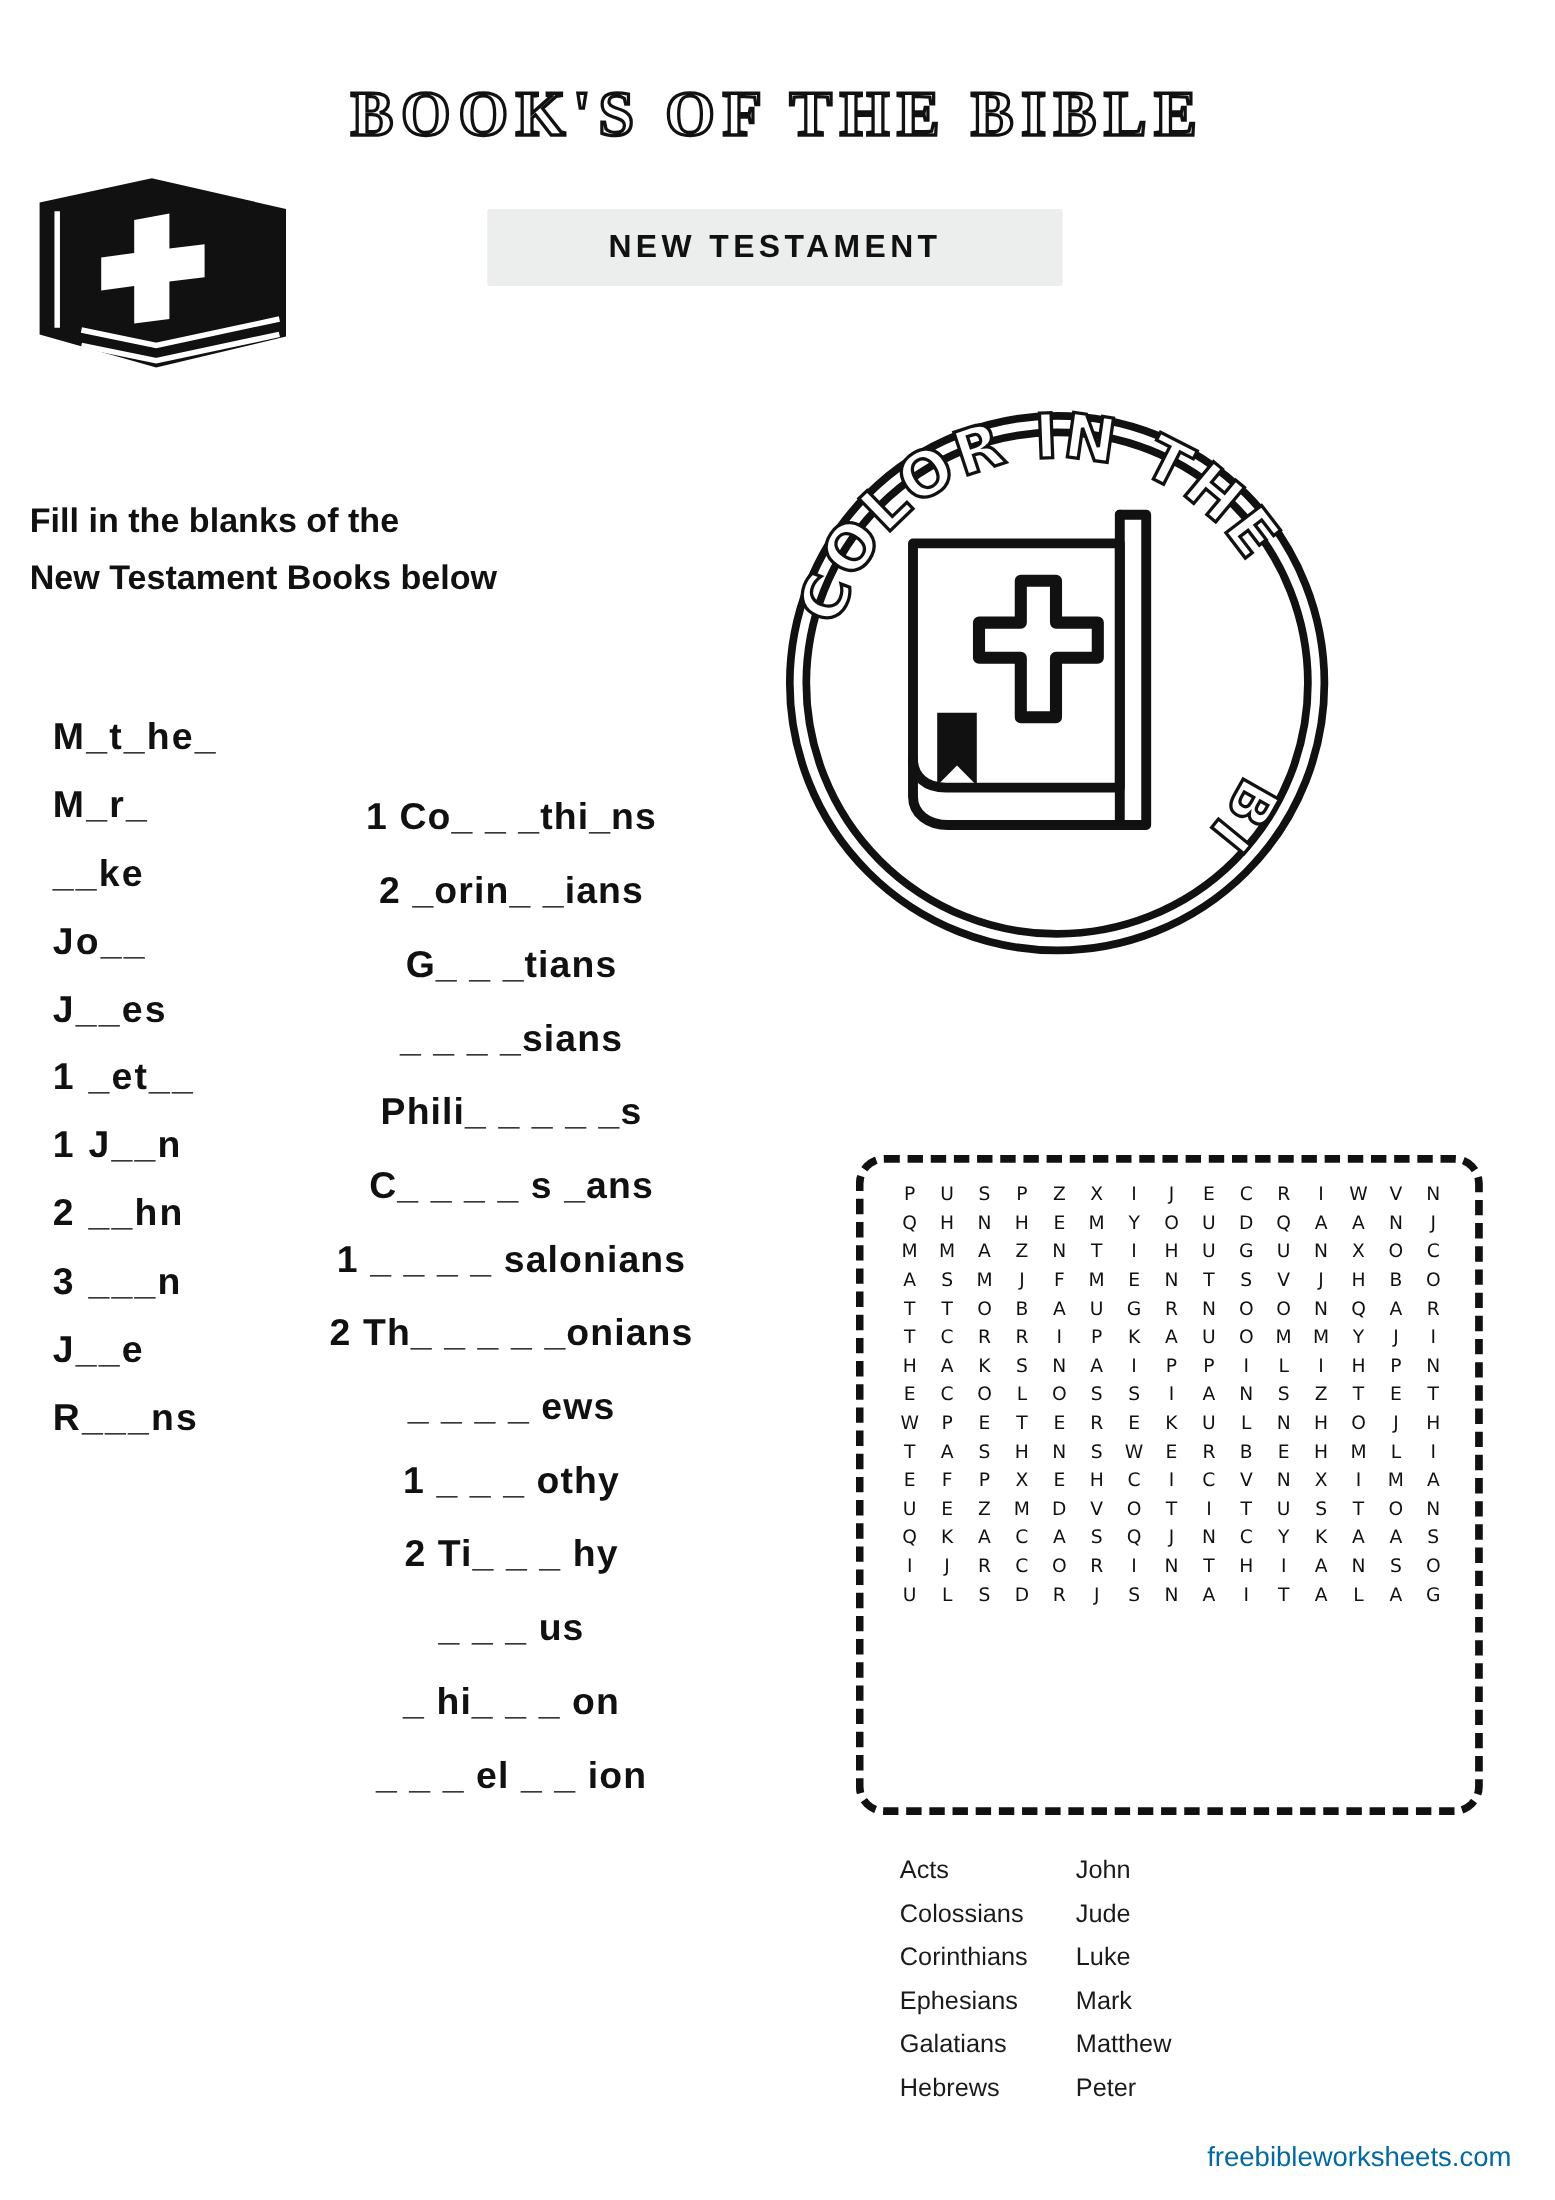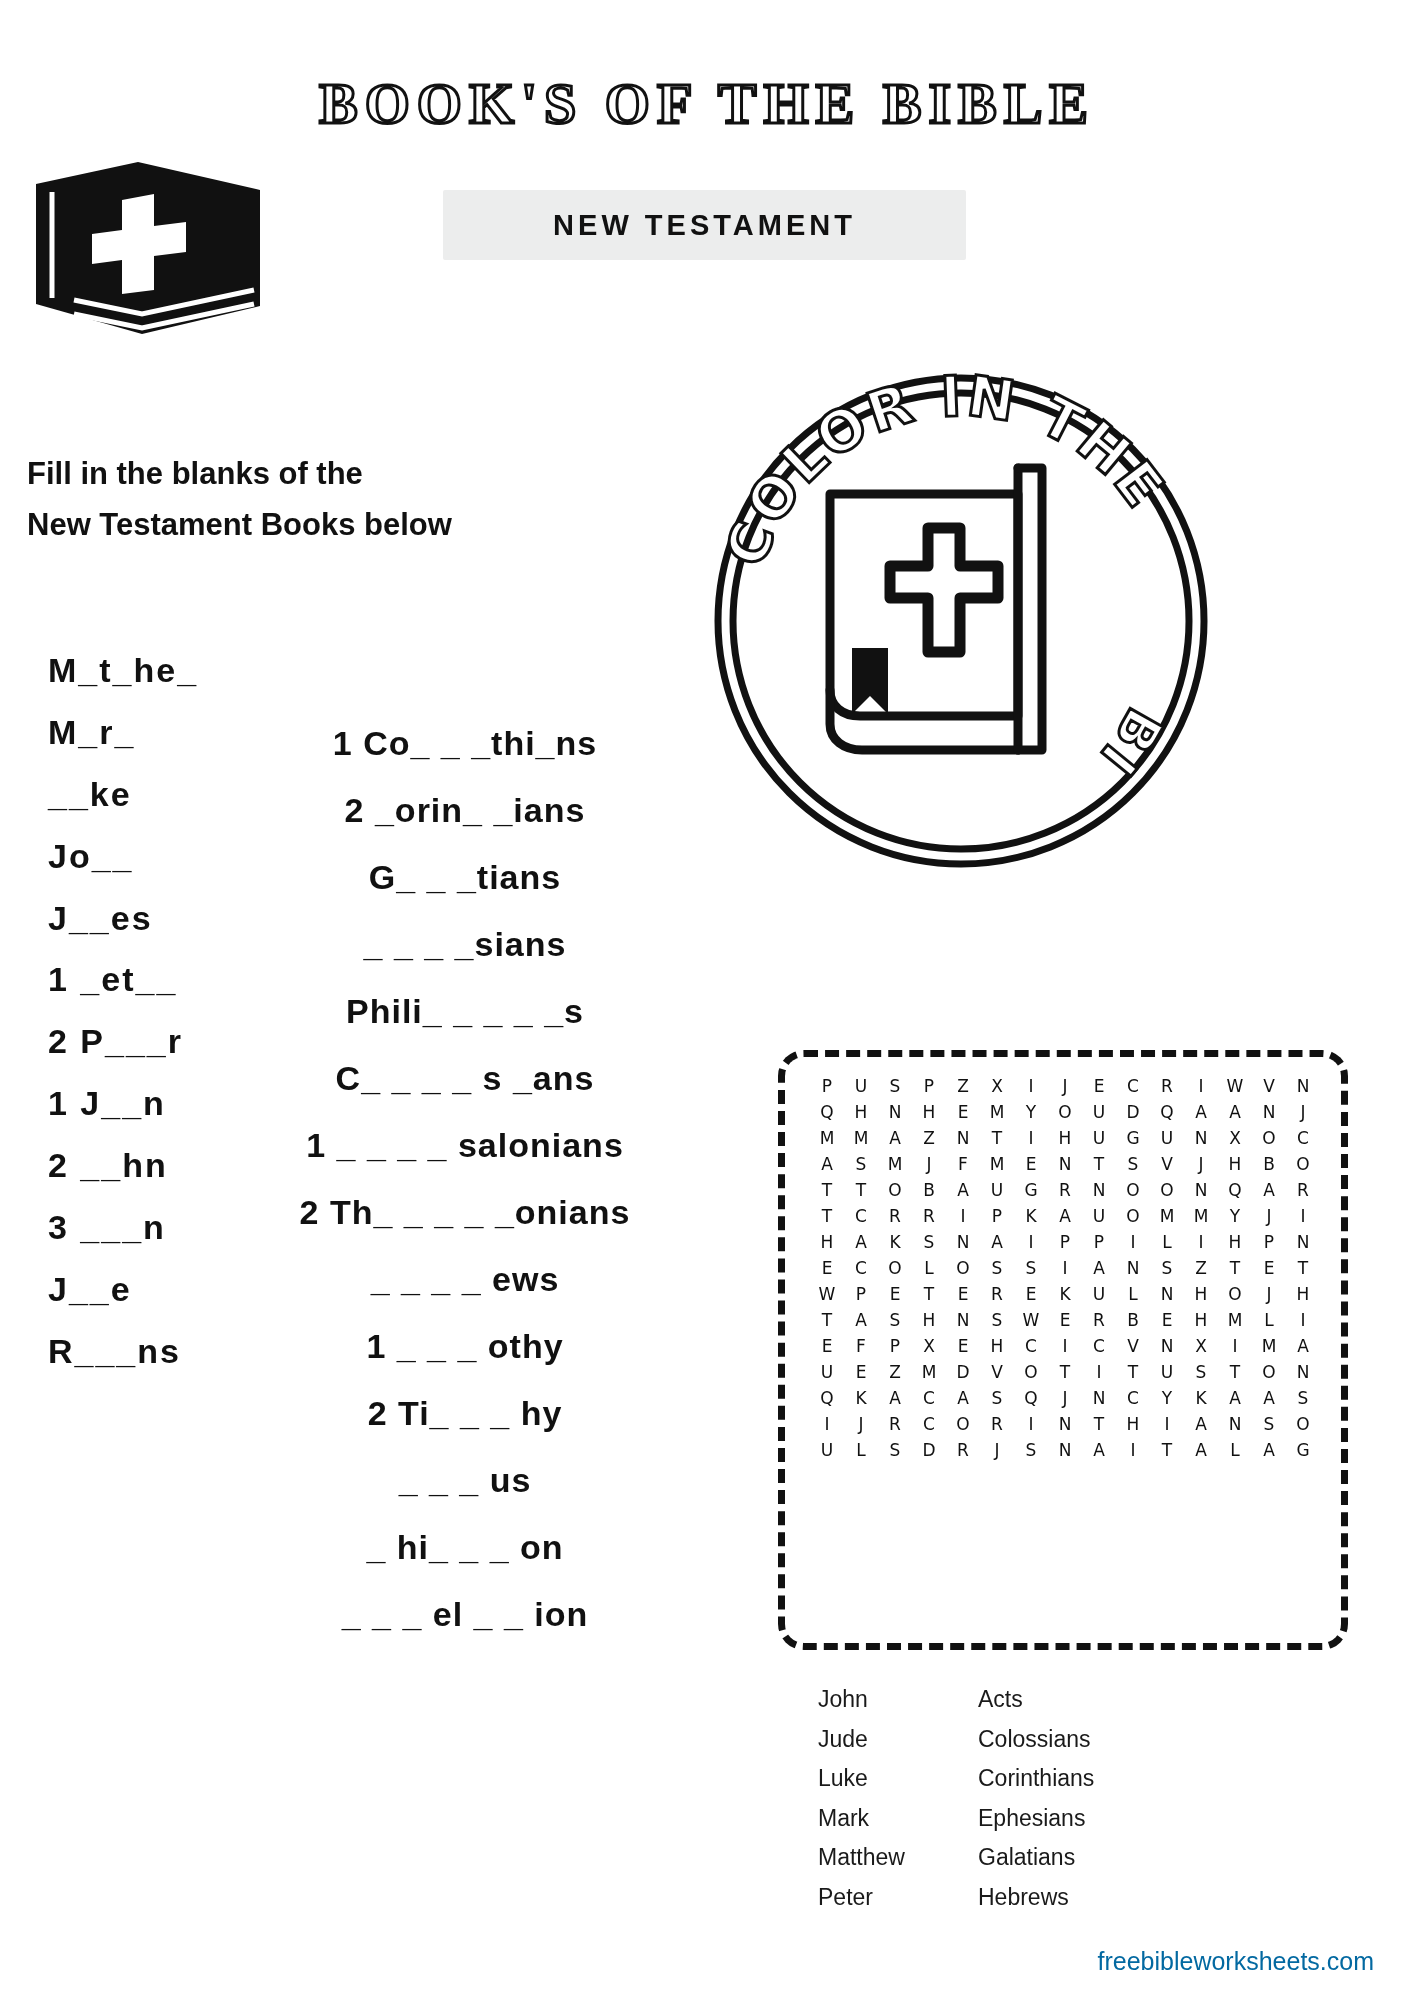--- a/index.html
+++ b/index.html
@@ -169,21 +169,20 @@
   <div>New Testament Books below</div>
 </div>
 
 <div class="col-left">
   <div>M_t_he_</div>
   <div>M_r_</div>
   <div>__ke</div>
   <div>Jo__</div>
   <div>J__es</div>
   <div>1 _et__</div>
-  <div>2 P___r</div>
   <div>1 J__n</div>
   <div>2 __hn</div>
   <div>3 ___n</div>
   <div>J__e</div>
   <div>R___ns</div>
 </div>
 
 <div class="col-right">
   <div>1 Co_ _ _thi_ns</div>
   <div>2 _orin_ _ians</div>
@@ -457,30 +456,30 @@
       <span>T</span>
       <span>A</span>
       <span>L</span>
       <span>A</span>
       <span>G</span>
     </div>
 </div>
 
 <div class="wordlist">
   <div>
+    <div>Acts</div>
+    <div>Colossians</div>
+    <div>Corinthians</div>
+    <div>Ephesians</div>
+    <div>Galatians</div>
+    <div>Hebrews</div>
+  </div>
+  <div>
     <div>John</div>
     <div>Jude</div>
     <div>Luke</div>
     <div>Mark</div>
     <div>Matthew</div>
     <div>Peter</div>
   </div>
-  <div>
-    <div>Acts</div>
-    <div>Colossians</div>
-    <div>Corinthians</div>
-    <div>Ephesians</div>
-    <div>Galatians</div>
-    <div>Hebrews</div>
-  </div>
 </div>
 
 <div class="footer">freebibleworksheets.com</div>
 
 </body></html>

